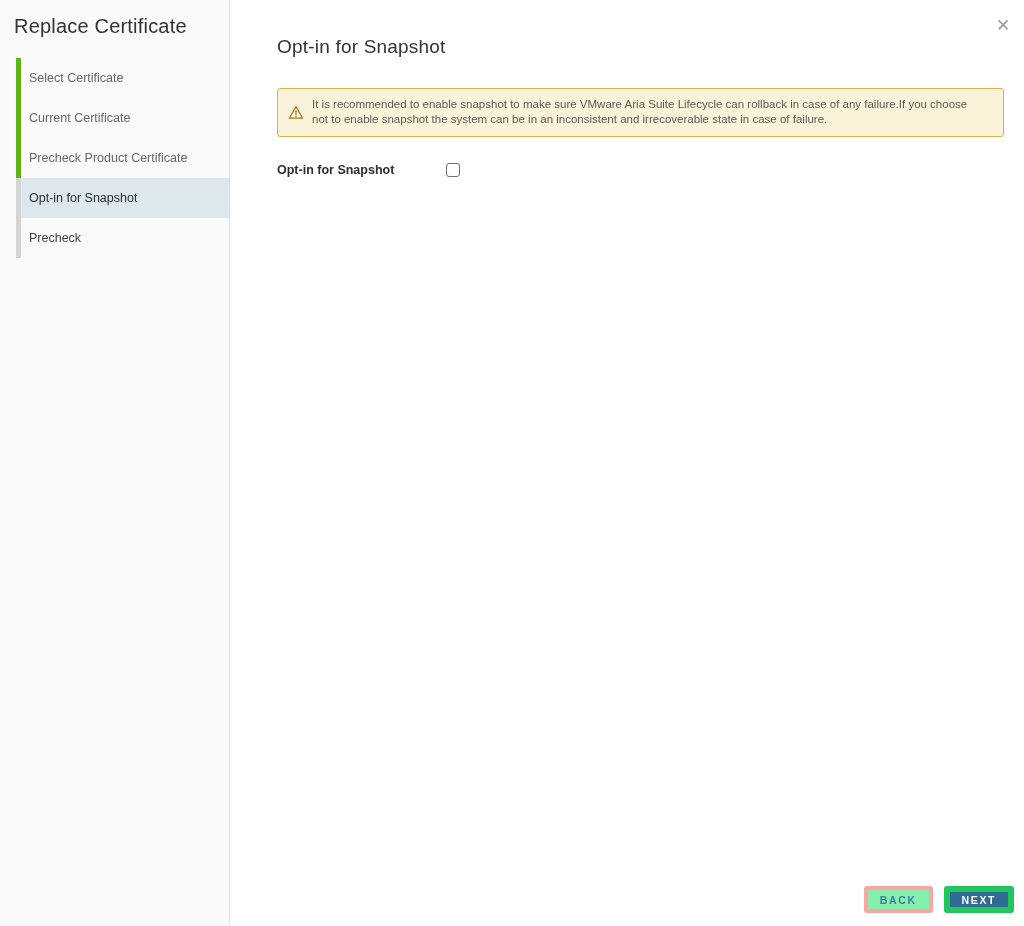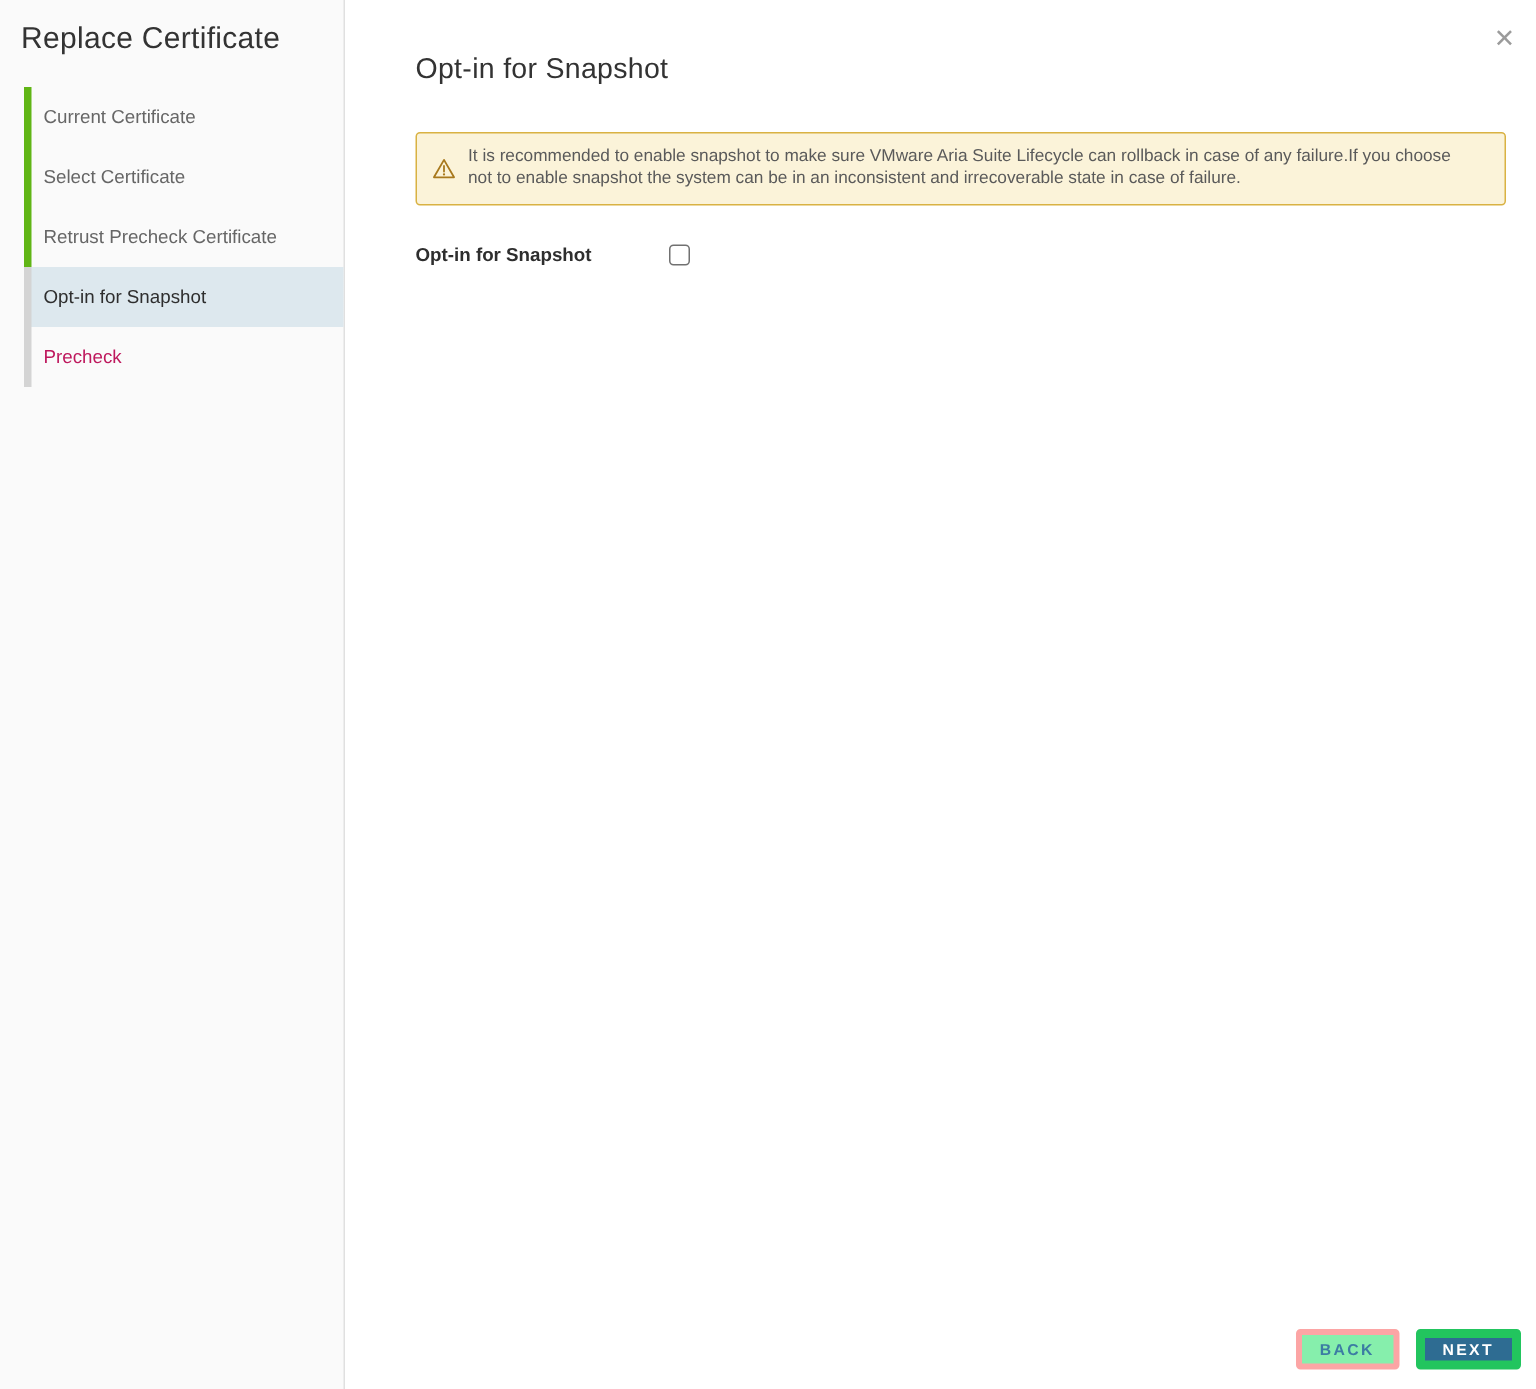--- a/index.html
+++ b/index.html
@@ -41,21 +41,21 @@
     position: absolute;
     left: 16px; top: 0; bottom: 0;
     width: 4.5px;
     background: #d4d4d4;
   }
   .step.completed::before { background: #60b515; }
   .step.active {
     background: linear-gradient(to right, rgba(0,0,0,0) 20.5px, #dde8ee 20.5px);
     color: #2e2e2e;
   }
-  .step.disabled { color: #be185d; cursor: default; }
+  .step.disabled { color: #404040; cursor: default; }
 
   
   .main {
     position: absolute; left: 250px; top: 0; right: 0; bottom: 0;
     background: #ffffff;
     padding: 36px 20px 0 27px;
   }
   .main-heading {
     font-size: 19px;
     font-weight: 400;
@@ -149,27 +149,27 @@
     color: #ffffff;
   }
 </style>
 </head>
 <body>
 
 <div class="sidebar">
   <div class="sidebar-title">Replace Certificate</div>
   <div class="steps">
     <div class="step completed">
+      <span>Select Certificate</span>
+    </div>
+    <div class="step completed">
       <span>Current Certificate</span>
     </div>
     <div class="step completed">
-      <span>Select Certificate</span>
-    </div>
-    <div class="step completed">
-      <span>Retrust Precheck Certificate</span>
+      <span>Precheck Product Certificate</span>
     </div>
     <div class="step active">
       <span>Opt-in for Snapshot</span>
     </div>
     <div class="step disabled">
       <span>Precheck</span>
     </div>
   </div>
 </div>
 

